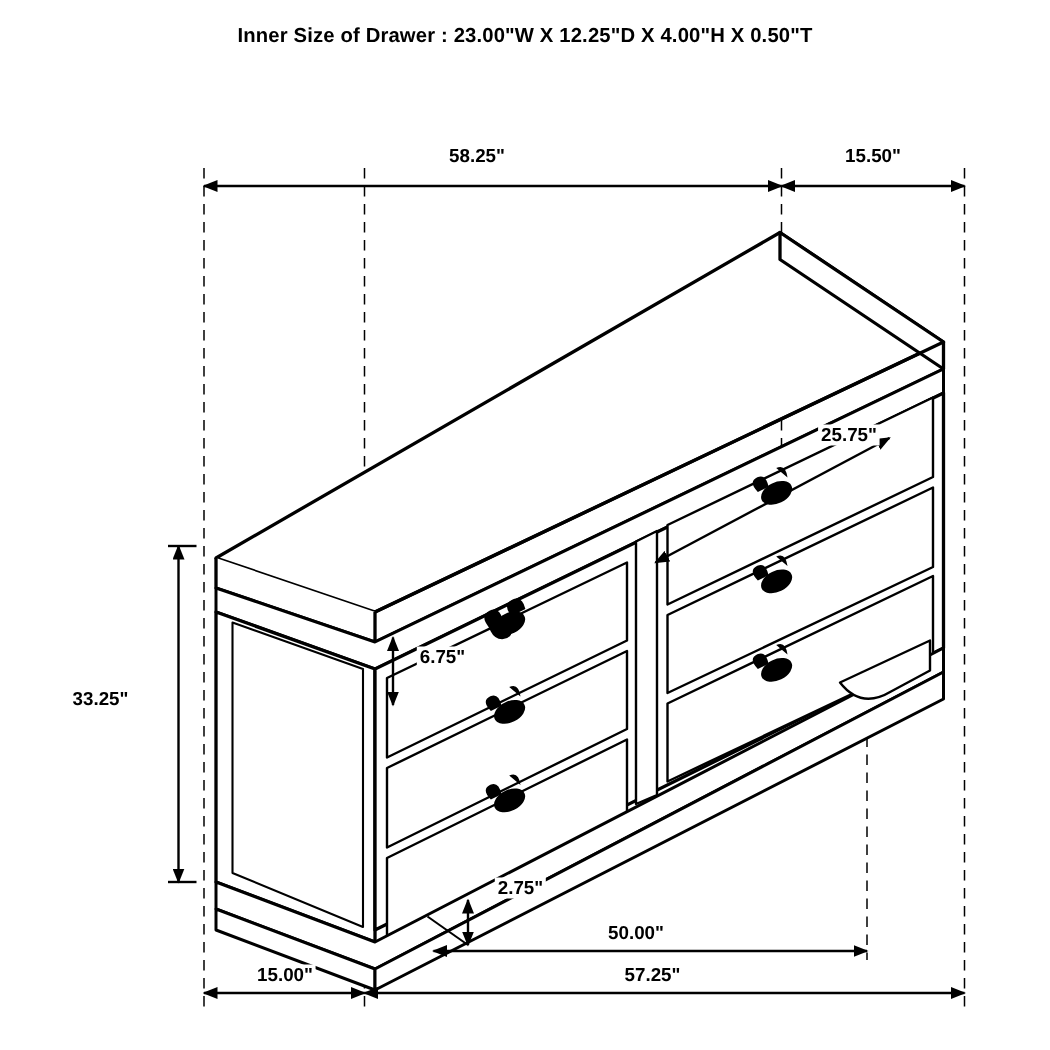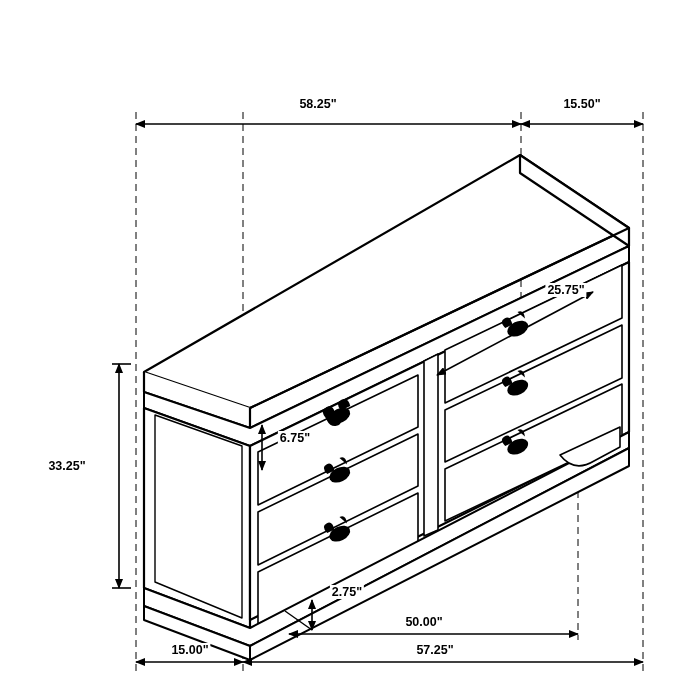--- a/index.html
+++ b/index.html
@@ -40,20 +40,21 @@
     background: #ffffff;
     padding: 0 2px;
     white-space: nowrap;
   }
 </style>
 </head>
 <body>
 
 <div id="page">
 
+  <div id="title">Inner Size of Drawer : 23.00"W X 12.25"D X 4.00"H X 0.50"T</div>
 
   <svg id="canvas" width="700" height="700" viewBox="0 0 700 700">
 
     <defs>
       <marker id="arrowEnd" markerWidth="10" markerHeight="8" refX="9" refY="4" orient="auto" markerUnits="userSpaceOnUse">
         <path d="M0,0 L10,4 L0,8 z" fill="#000"></path>
       </marker>
       <marker id="arrowStart" markerWidth="10" markerHeight="8" refX="1" refY="4" orient="auto" markerUnits="userSpaceOnUse">
         <path d="M10,0 L0,4 L10,8 z" fill="#000"></path>
       </marker>

